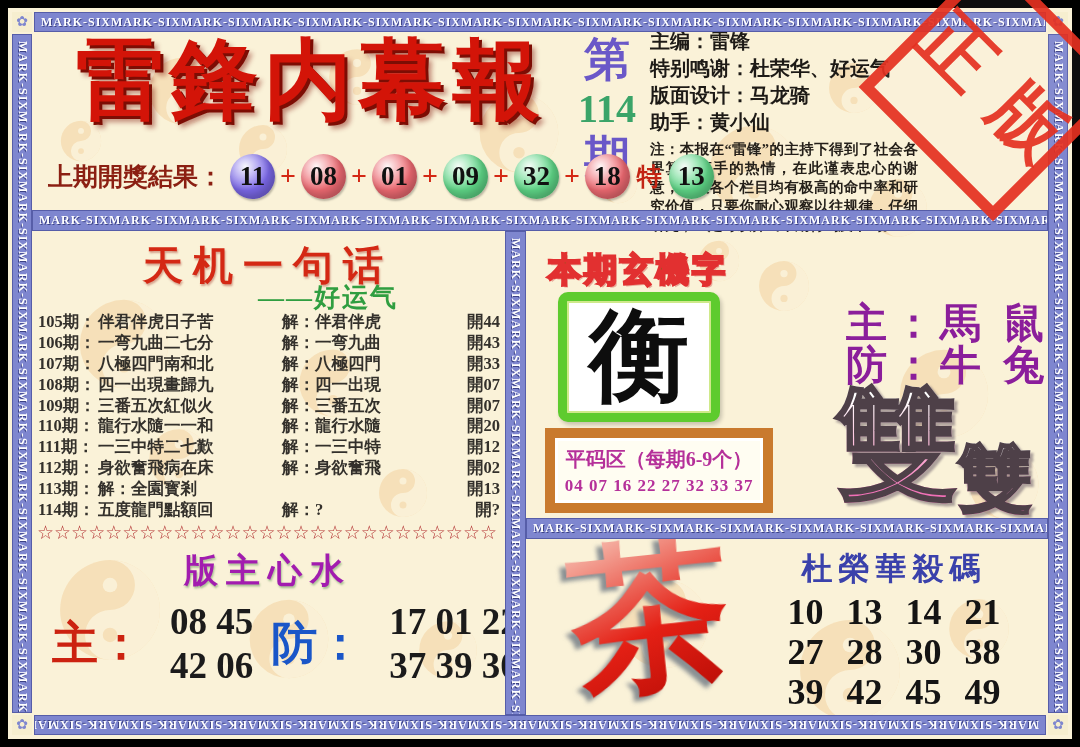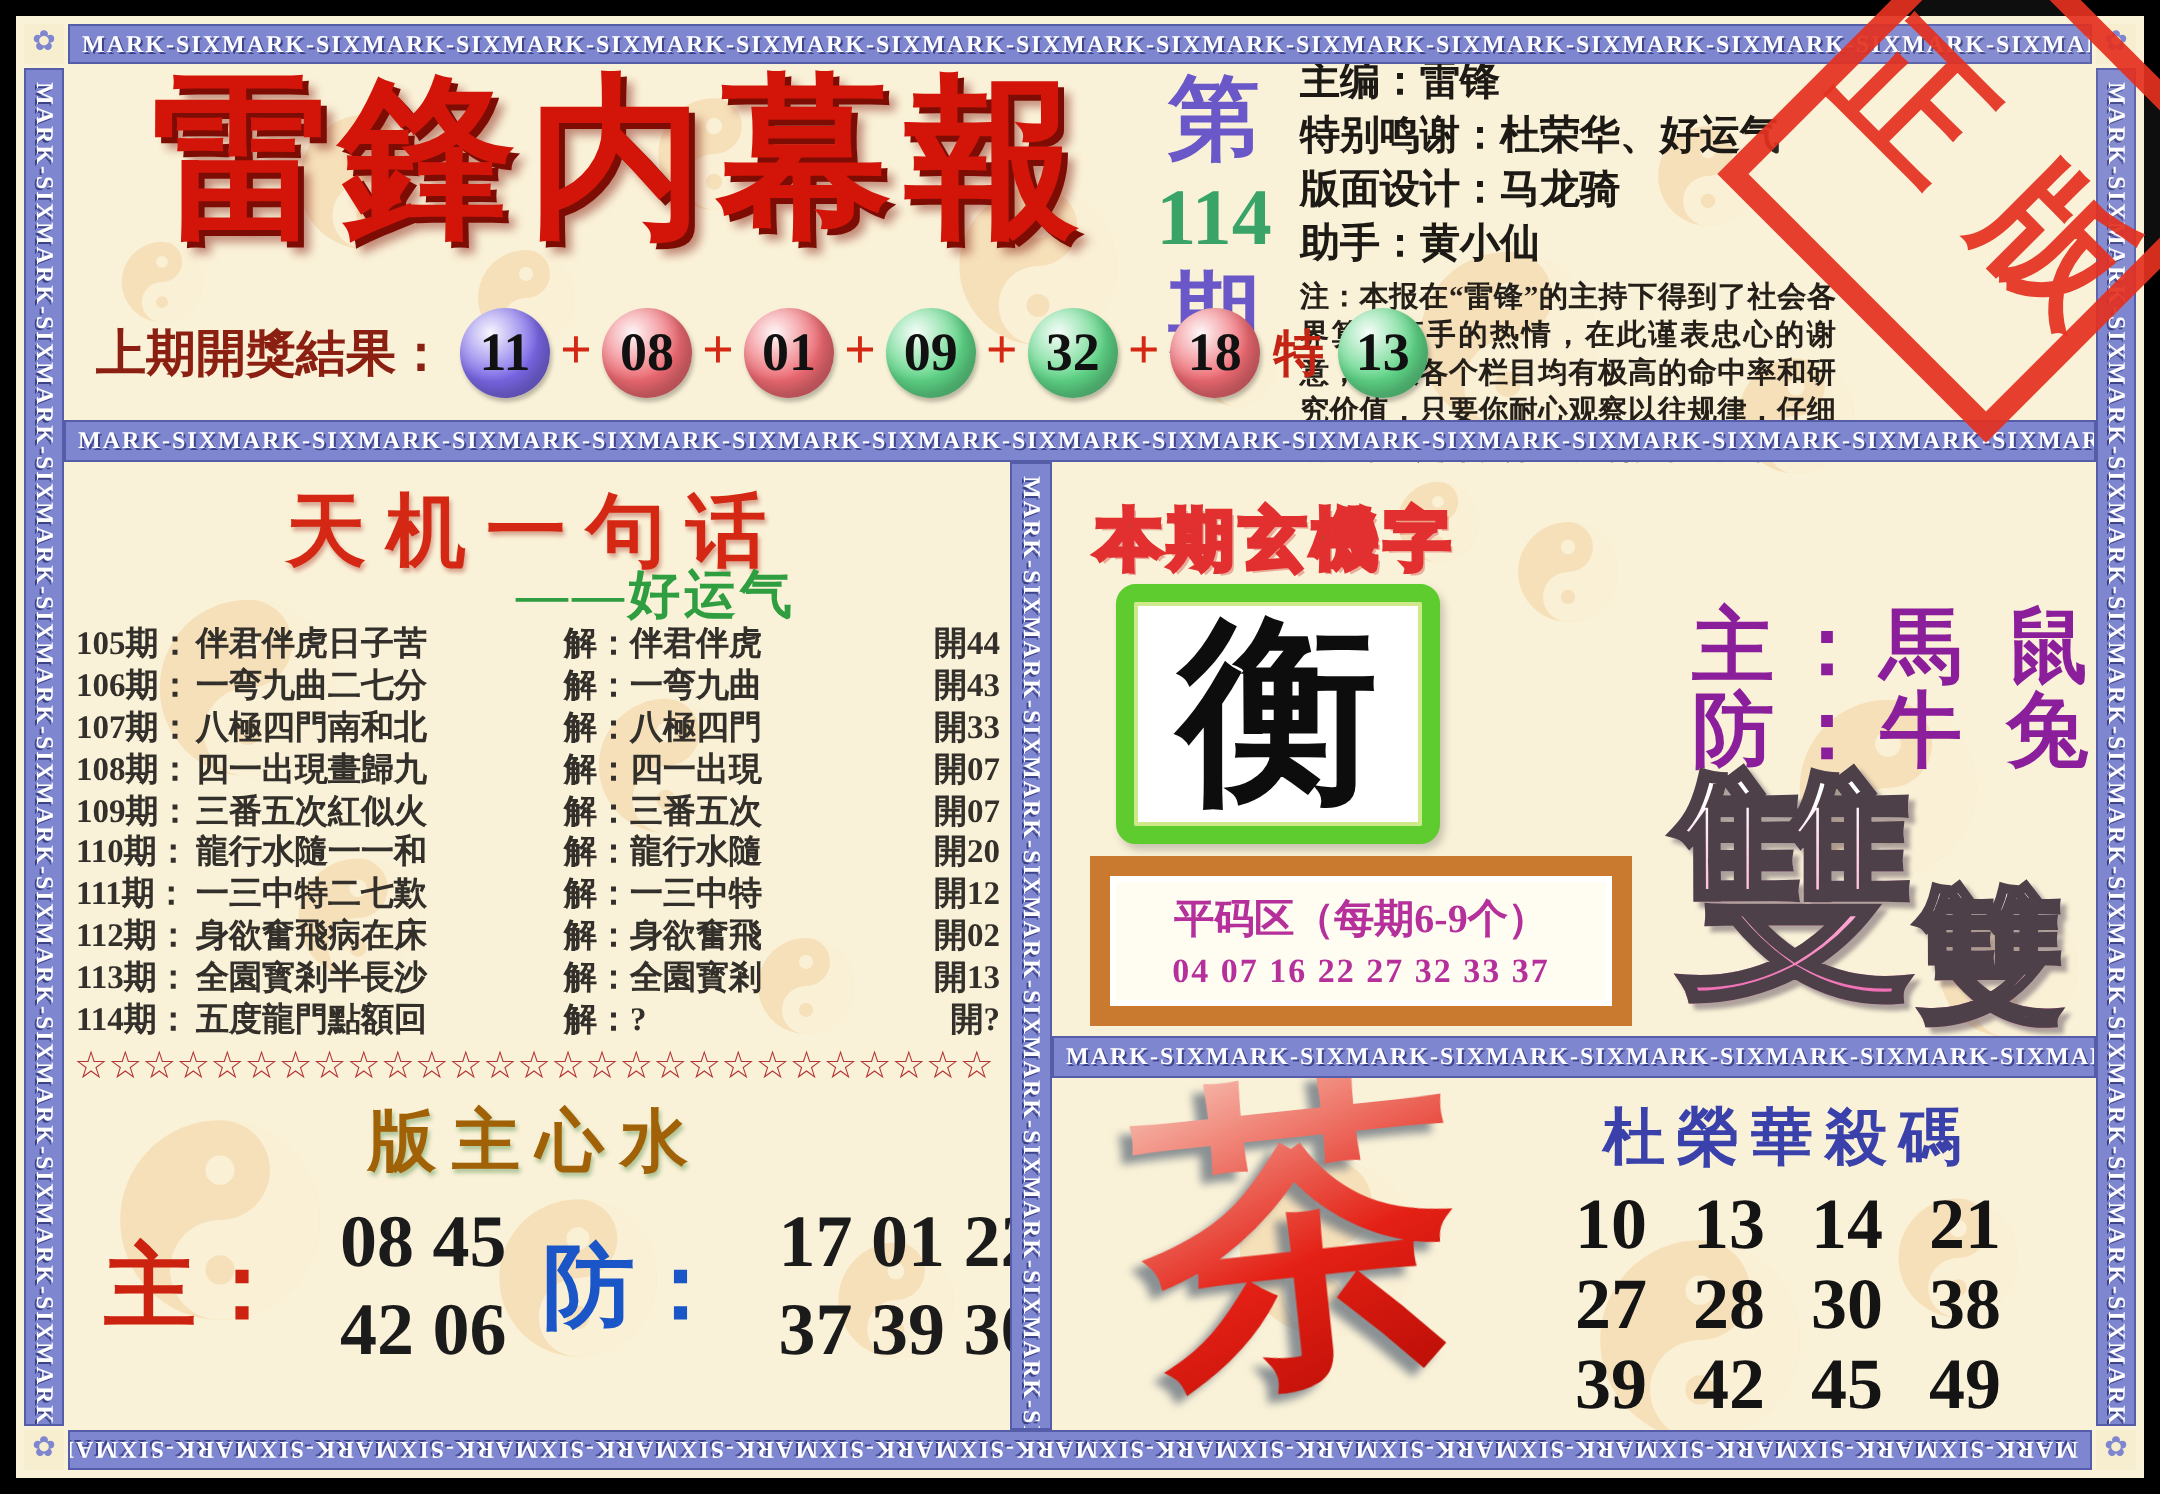--- a/index.html
+++ b/index.html
@@ -99,21 +99,21 @@
   .trow .phrase { width:184px; }
   .trow .jie    { flex:1; }
   .trow .open   { width:52px; text-align:right; }
   .star-row {
     position:absolute; left:24px; top:513px; width:470px; z-index:1;
     font-size:19px; color:#b43434; letter-spacing:0px; text-align:center; white-space:nowrap;
   }
   
   .banzhu-title {
     position:absolute; left:24px; top:540px; width:472px; z-index:1;
-    text-align:center; font-size:34px; font-weight:900; color:#a16207; letter-spacing:8px;
+    text-align:center; font-size:34px; font-weight:900; color:#a21caf; letter-spacing:8px;
     text-shadow:1px 2px 2px rgba(30,110,30,.35);
   }
   .banzhu-grid {
     position:absolute; left:44px; top:592px; width:440px; z-index:1;
     display:flex; align-items:center;
   }
   .bz-label { font-size:46px; font-weight:900; line-height:46px; }
   .bz-label.zhu { color:#cc2210; }
   .bz-label.fang { color:#1a56c8; margin-left:18px; }
   .bz-nums { margin-left:26px; font-size:37px; font-weight:bold; color:#1b1b1b; line-height:44px; white-space:nowrap; }
@@ -131,21 +131,21 @@
     display:flex; align-items:center; justify-content:center;
   }
   .heng-box span { font-size:100px; font-weight:900; color:#0d0d0d; line-height:100px; }
   .zodiac-zhu, .zodiac-fang {
     position:absolute; left:838px; z-index:1;
     font-size:41px; font-weight:900; color:#8b1e9b; letter-spacing:6px; white-space:nowrap;
   }
   .zodiac-zhu { top:288px; }
   .zodiac-fang { top:330px; }
   .pingma-box {
-    position:absolute; left:537px; top:420px; width:271px; height:85px; z-index:1;
+    position:absolute; left:537px; top:420px; width:228px; height:85px; z-index:1;
     background:#fffdf2; border:10px solid #c97a2e; box-shadow:inset 0 0 0 3px #fff;
     display:flex; flex-direction:column; align-items:center; justify-content:center; gap:3px;
   }
   .pingma-title { font-size:20px; font-weight:bold; color:#b5309a; white-space:nowrap; }
   .pingma-nums  { font-size:17px; font-weight:bold; color:#b5309a; letter-spacing:1px; white-space:nowrap; }
   .double-big, .double-small {
     position:absolute; z-index:1; font-weight:900;
     background:linear-gradient(180deg,#ffffff 12%,#ffb5d8 55%,#ee5fae 100%);
     -webkit-background-clip:text; background-clip:text; color:transparent;
     -webkit-text-stroke:2.5px #4e4048;
@@ -507,21 +507,20 @@
           <span class="open">開12</span>
         </div>
         <div class="trow">
           <span class="issue">112期：</span>
           <span class="phrase">身欲奮飛病在床</span>
           <span class="jie">解：身欲奮飛</span>
           <span class="open">開02</span>
         </div>
         <div class="trow">
           <span class="issue">113期：</span>
-          <span class="phrase">全園寳剎半長沙</span>
           <span class="jie">解：全園寳剎</span>
           <span class="open">開13</span>
         </div>
         <div class="trow">
           <span class="issue">114期：</span>
           <span class="phrase">五度龍門點額回</span>
           <span class="jie">解：?</span>
           <span class="open">開?</span>
         </div>
       </div>

